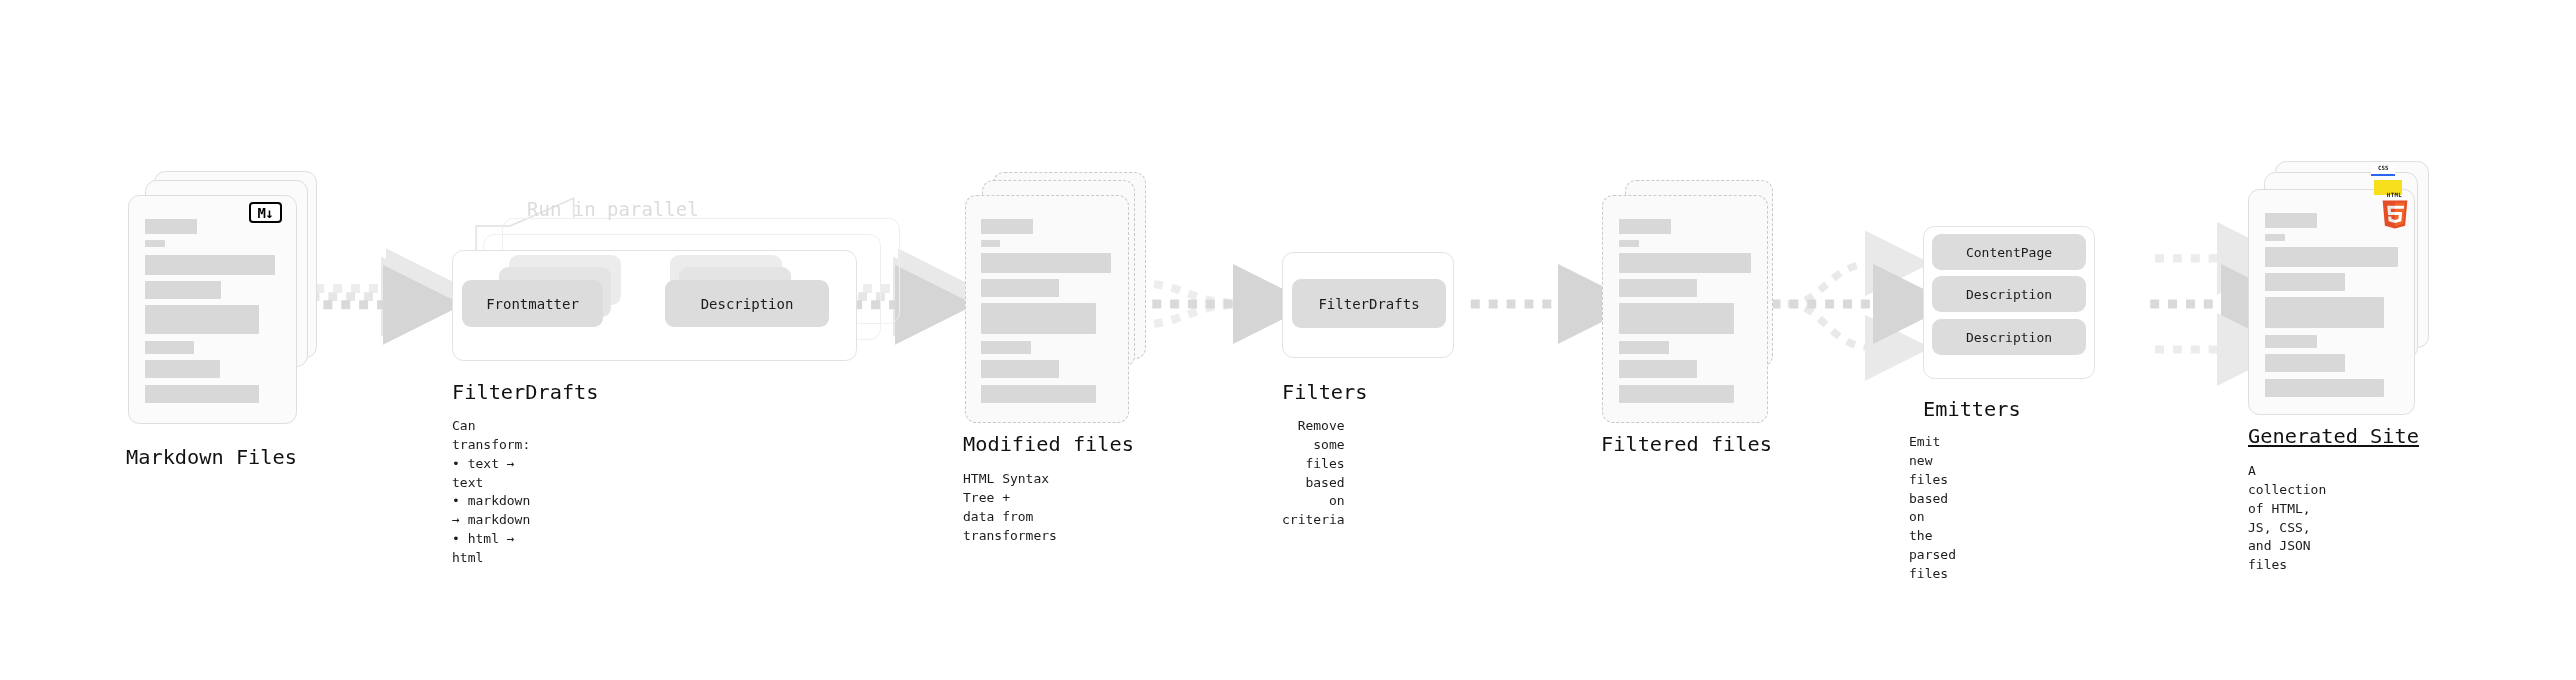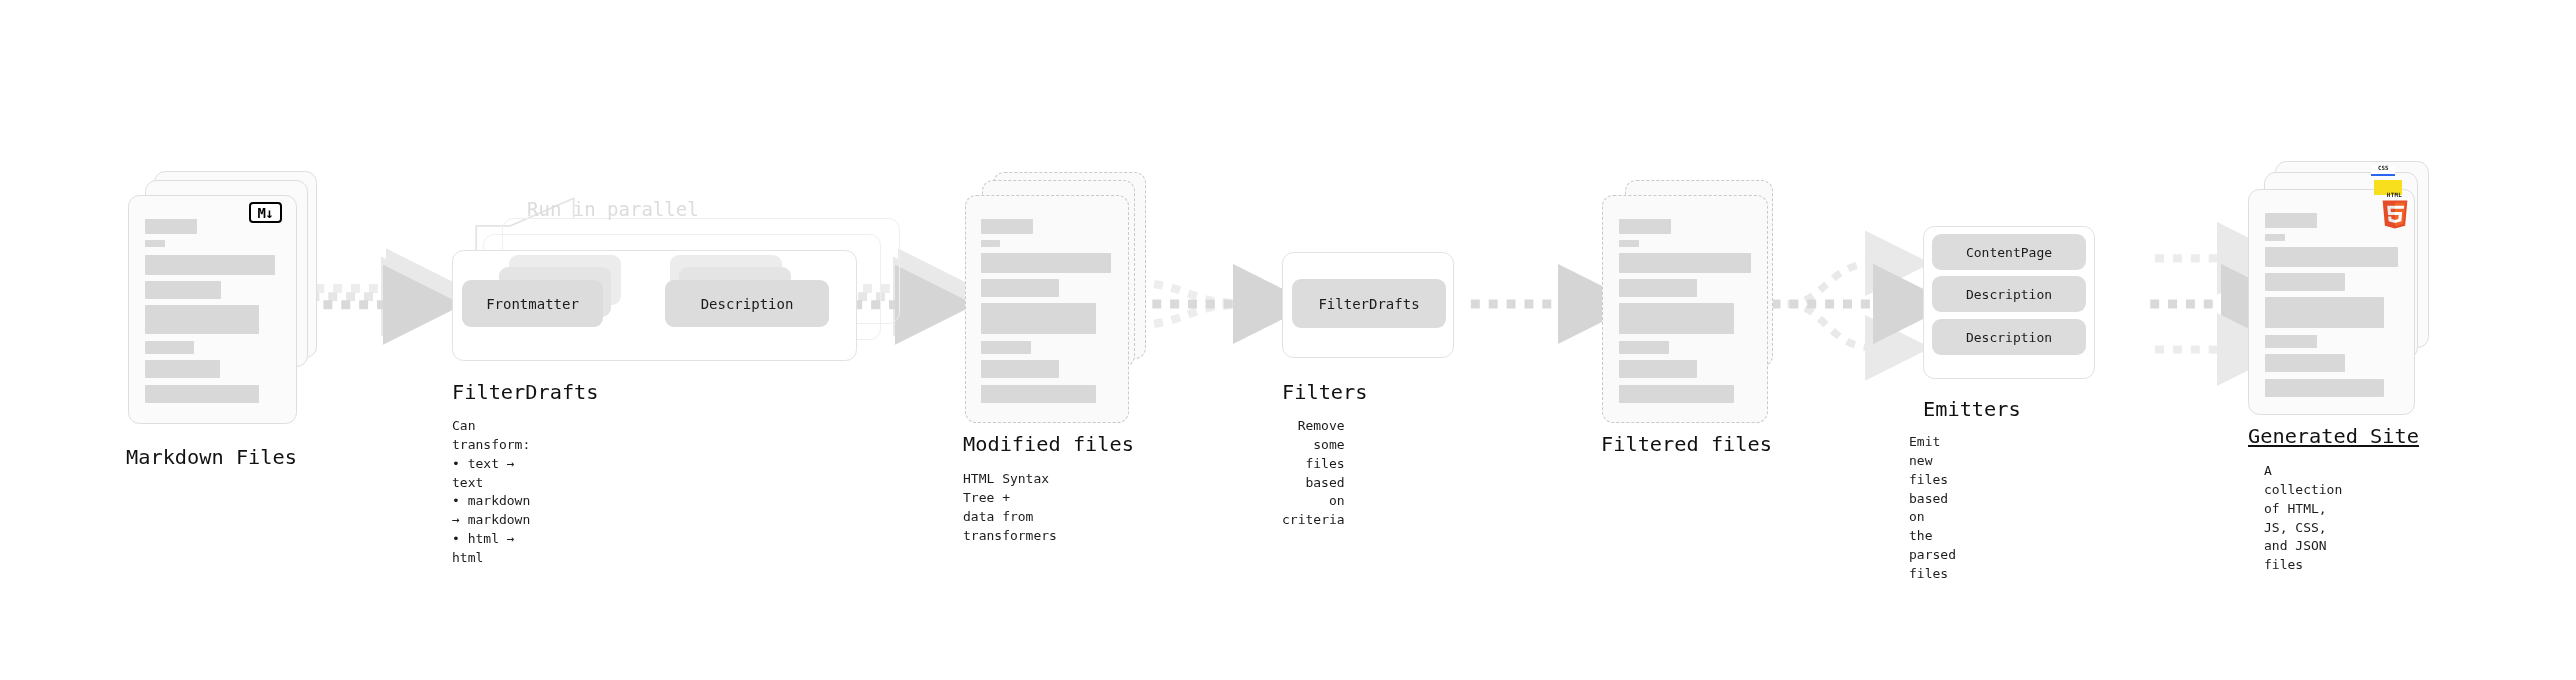--- a/index.html
+++ b/index.html
@@ -317,18 +317,18 @@
         <div class="html5-label">HTML</div>
         <svg class="html5-shield" viewBox="0 0 512 512" xmlns="http://www.w3.org/2000/svg">
           <path fill="#e44d26" d="M71 460L30 0h452l-41 460-185 52z"></path>
           <path fill="#f16529" d="M256 472l150-42 35-394H256z"></path>
           <path fill="#ebebeb" d="M256 208h-75l-5-58h80V94H114l1 15 14 154h127zm0 145l-1 1-63-17-4-45h-57l8 89 116 32 1-1z"></path>
           <path fill="#fff" d="M255 208v56h70l-7 74-63 17v58l116-32 1-10 13-149 2-14zm0-114v56h163l1-15 3-26 2-15z"></path>
         </svg>
       </div>
     </div>
     <div class="title" style="left:2248px; top:424px;text-decoration:underline;">Generated Site</div>
-    <div class="desc" style="left:2248px; top:462px;margin-left:16px;">A collection of HTML,
+    <div class="desc" style="left:2248px; top:462px;">A collection of HTML,
 JS, CSS, and JSON files</div>
   </div>
 
 </div>
 
 
 </body></html>

